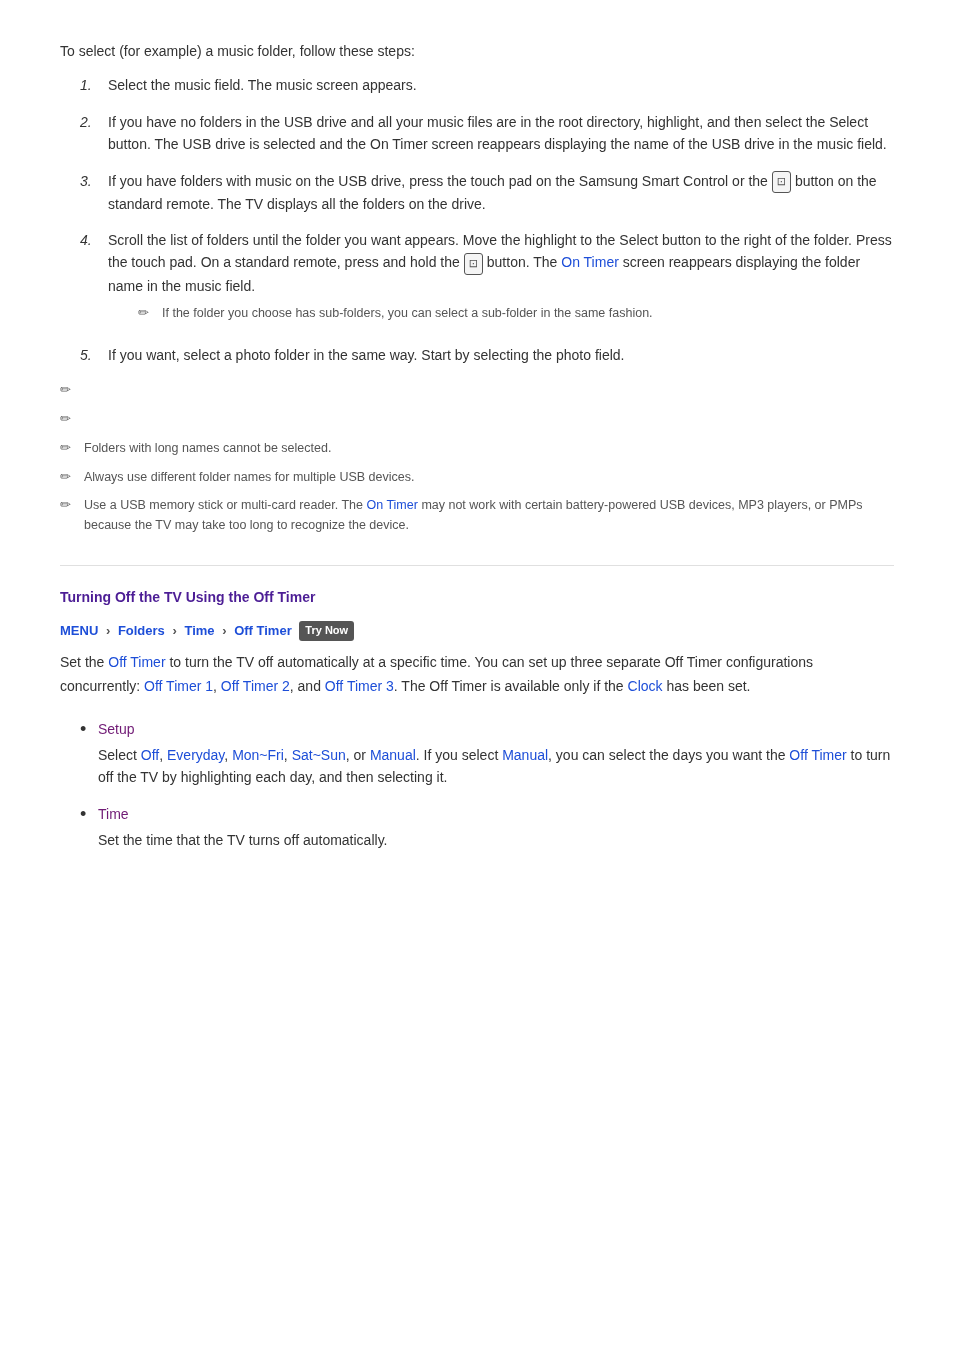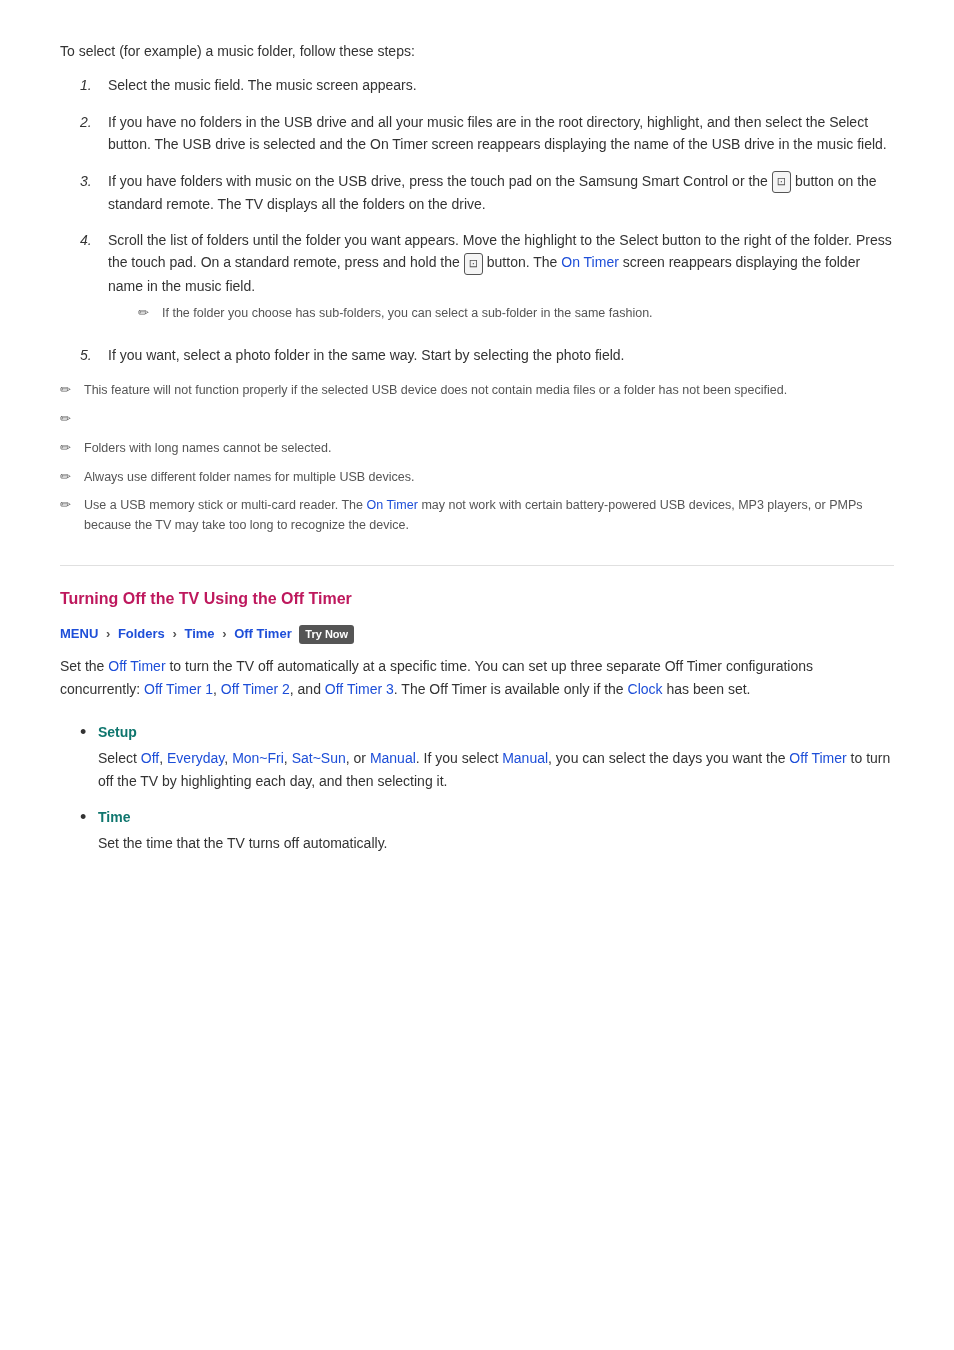--- a/index.html
+++ b/index.html
@@ -69,22 +69,22 @@
       color: #555;
       vertical-align: middle;
       background: #f5f5f5;
     }
     .section-divider {
       border: none;
       border-top: 1px solid #e0e0e0;
       margin: 30px 0 20px 0;
     }
     .section-heading {
-      color: #be185d;
-      font-size: 16px;
+      color: #4c1d95;
+      font-size: 14px;
       font-weight: bold;
       margin-bottom: 12px;
     }
     .breadcrumb {
       margin-bottom: 10px;
       font-size: 13px;
       font-weight: bold;
     }
     .breadcrumb-separator {
       margin: 0 4px;
@@ -117,22 +117,22 @@
     .bullet-dot {
       min-width: 18px;
       font-size: 18px;
       line-height: 1.3;
       color: #333;
     }
     .bullet-content {
       flex: 1;
     }
     .bullet-label {
-      color: #0f766e;
-      font-weight: bold;
+      color: #701a75;
+      font-weight: normal;
       display: block;
       margin-bottom: 4px;
     }
     .bullet-desc {
       color: #333;
     }
     p { margin-bottom: 8px; }
   </style>
 </head>
 <body>
@@ -172,21 +172,20 @@
   </li>
 
   <li>
     <span class="step-number">5.</span>
     <span class="step-content">If you want, select a photo folder in the same way. Start by selecting the photo field.</span>
   </li>
 </ol>
 
 <div class="note-item">
   <span class="note-icon">✏</span>
-  <span class="note-text">This feature will not function properly if the selected USB device does not contain media files or a folder has not been specified.</span>
 </div>
 <div class="note-item">
   <span class="note-icon">✏</span>
 </div>
 <div class="note-item">
   <span class="note-icon">✏</span>
   <span class="note-text">Folders with long names cannot be selected.</span>
 </div>
 <div class="note-item">
   <span class="note-icon">✏</span>

